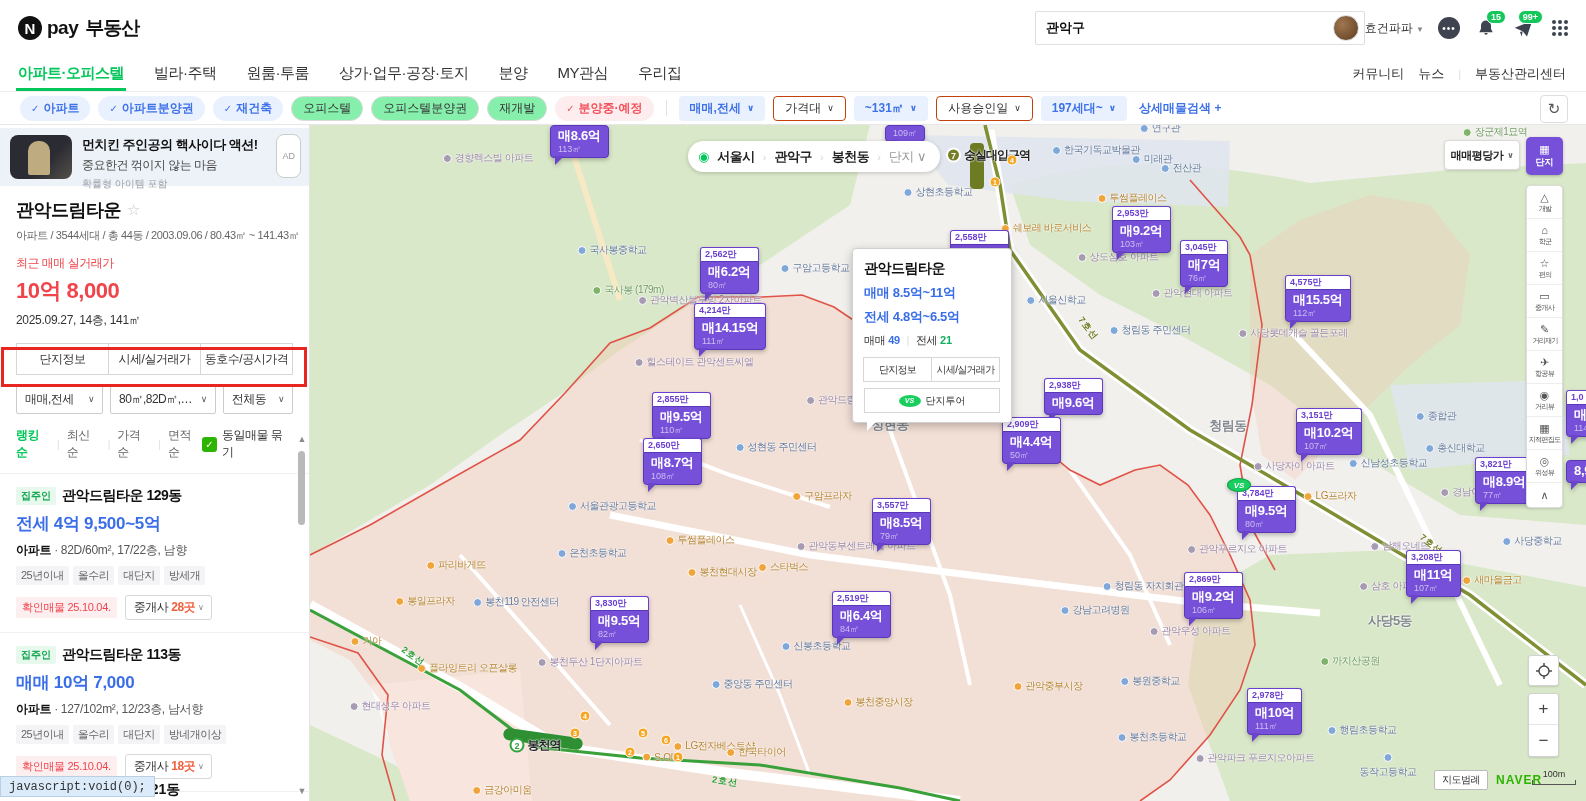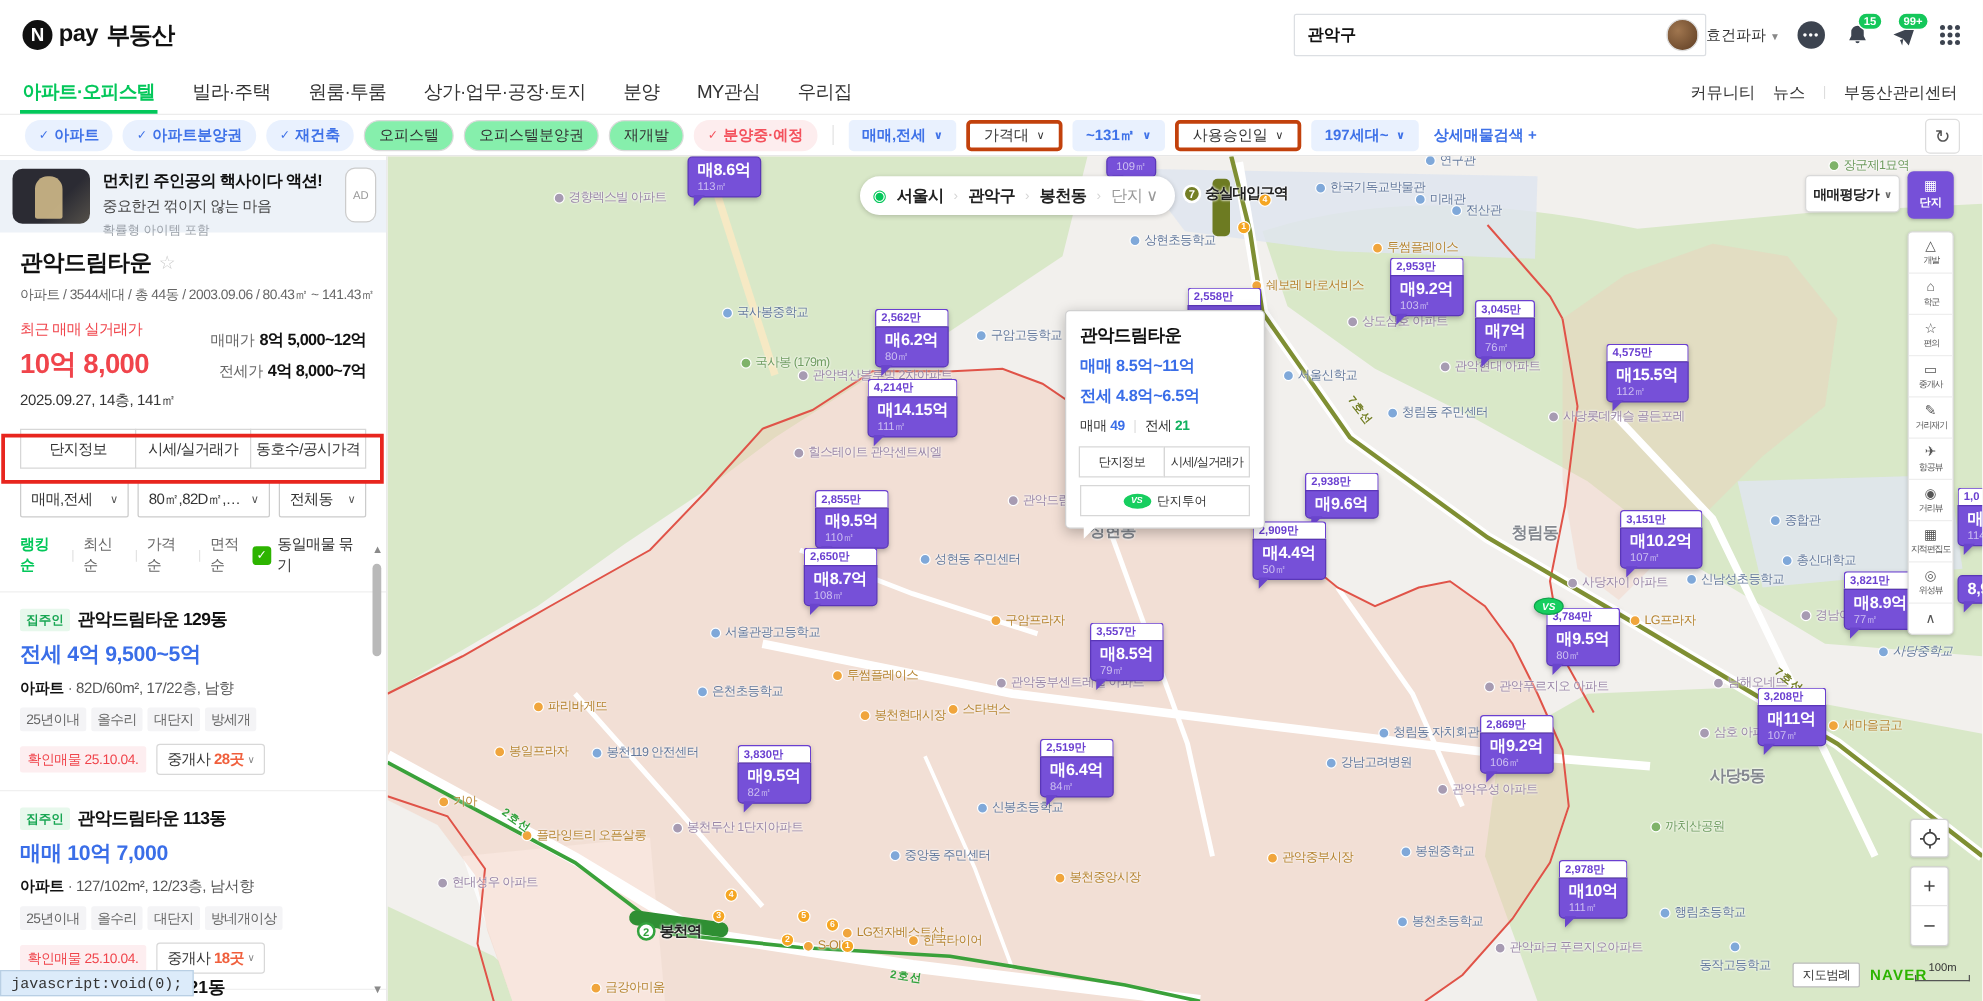--- a/index.html
+++ b/index.html
@@ -38,21 +38,21 @@
   #nav-links .ndiv { color:#ddd; font-size:11px; }
 
   
   #fbar { height:33px; border-bottom:1px solid #e7e7e7; display:flex; align-items:center; padding:0 20px; gap:8px; position:relative; }
   .chip { height:25px; border-radius:13px; display:flex; align-items:center; gap:4px; font-size:12px; padding:0 11px; cursor:pointer; white-space:nowrap; }
   .chip .ck { font-size:10px; font-weight:bold; }
   .chip.blue { background:#e9f1fe; color:#3f72e8; font-weight:bold; }
   .chip.outline { background:#86efac; border:1px solid #dadada; color:#333; }
   .chip.red { background:#fdedee; color:#f4515c; font-weight:bold; }
   .chip.blue-dd { background:#e9f1fe; color:#3f72e8; font-weight:bold; border-radius:4px; }
-  .chip.outline-dd { background:#fff; border:3px solid #c2410c; color:#333; border-radius:4px; }
+  .chip.outline-dd { background:#fff; border:1px solid #c2410c; color:#333; border-radius:4px; }
   .chip.link { color:#3f72e8; font-weight:bold; background:none; padding:0 4px; }
   .chip .dd { font-size:9px; margin-left:2px; }
   .fdiv { width:1px; height:16px; background:#e3e3e3; margin:0 4px; }
   #refresh-btn { position:absolute; right:18px; top:3px; width:28px; height:28px; border:1px solid #ddd; border-radius:4px;
     background:#fff; color:#555; font-size:15px; display:flex; align-items:center; justify-content:center; cursor:pointer; }
 
   
   #main { position:relative; width:1586px; height:676px; }
   #aside { position:absolute; left:0; top:0; width:310px; height:676px; background:#fff; border-right:1px solid #e4e4e4; overflow:hidden; }
   #map { position:absolute; left:310px; top:0; width:1276px; height:676px; overflow:hidden; background:#f2efec; }
@@ -362,24 +362,20 @@
         <span id="cx-name">관악드림타운</span>
         <span class="star">☆</span>
       </div>
       <div id="cx-meta">아파트 / 3544세대 / 총 44동 / 2003.09.06 / 80.43㎡ ~ 141.43㎡</div>
       <div id="cx-prices">
         <div id="cx-left">
           <div id="cx-recent-label">최근 매매 실거래가</div>
           <div id="cx-recent-price">10억 8,000</div>
           <div id="cx-recent-date">2025.09.27, 14층, 141㎡</div>
         </div>
-        <div id="cx-right">
-          <div class="cx-row"><span>매매가</span><b>8억 5,000~12억</b></div>
-          <div class="cx-row"><span>전세가</span><b>4억 8,000~7억</b></div>
-        </div>
       </div>
     </div>
 
     <div id="cx-tabs">
         <div class="cx-tab">단지정보</div>
         <div class="cx-tab">시세/실거래가</div>
         <div class="cx-tab">동호수/공시가격</div>
       </div>
     <div id="sb-selects">
         <div class="sbsel" style="width: 92px;">
@@ -710,21 +706,21 @@
           <span>총신대학교</span>
         </div>
         <div class="mlabel school" style="left: 1126px; top: 291px;">
           <span class="dot"></span>
           <span>종합관</span>
         </div>
         <div class="mlabel apt" style="left: 1160px; top: 367px;">
           <span class="dot"></span>
           <span>경남아파트</span>
         </div>
-        <div class="mlabel school" style="left: 1222px; top: 396px; font-style: italic;">
+        <div class="mlabel school" style="left: 1222px; top: 416px;">
           <span class="dot"></span>
           <span>사당중학교</span>
         </div>
         <div class="mlabel apt" style="left: 1090px; top: 421px;">
           <span class="dot"></span>
           <span>남해오네뜨</span>
         </div>
         <div class="mlabel apt" style="left: 1080px; top: 461px;">
           <span class="dot"></span>
           <span>삼호 아파트</span>

